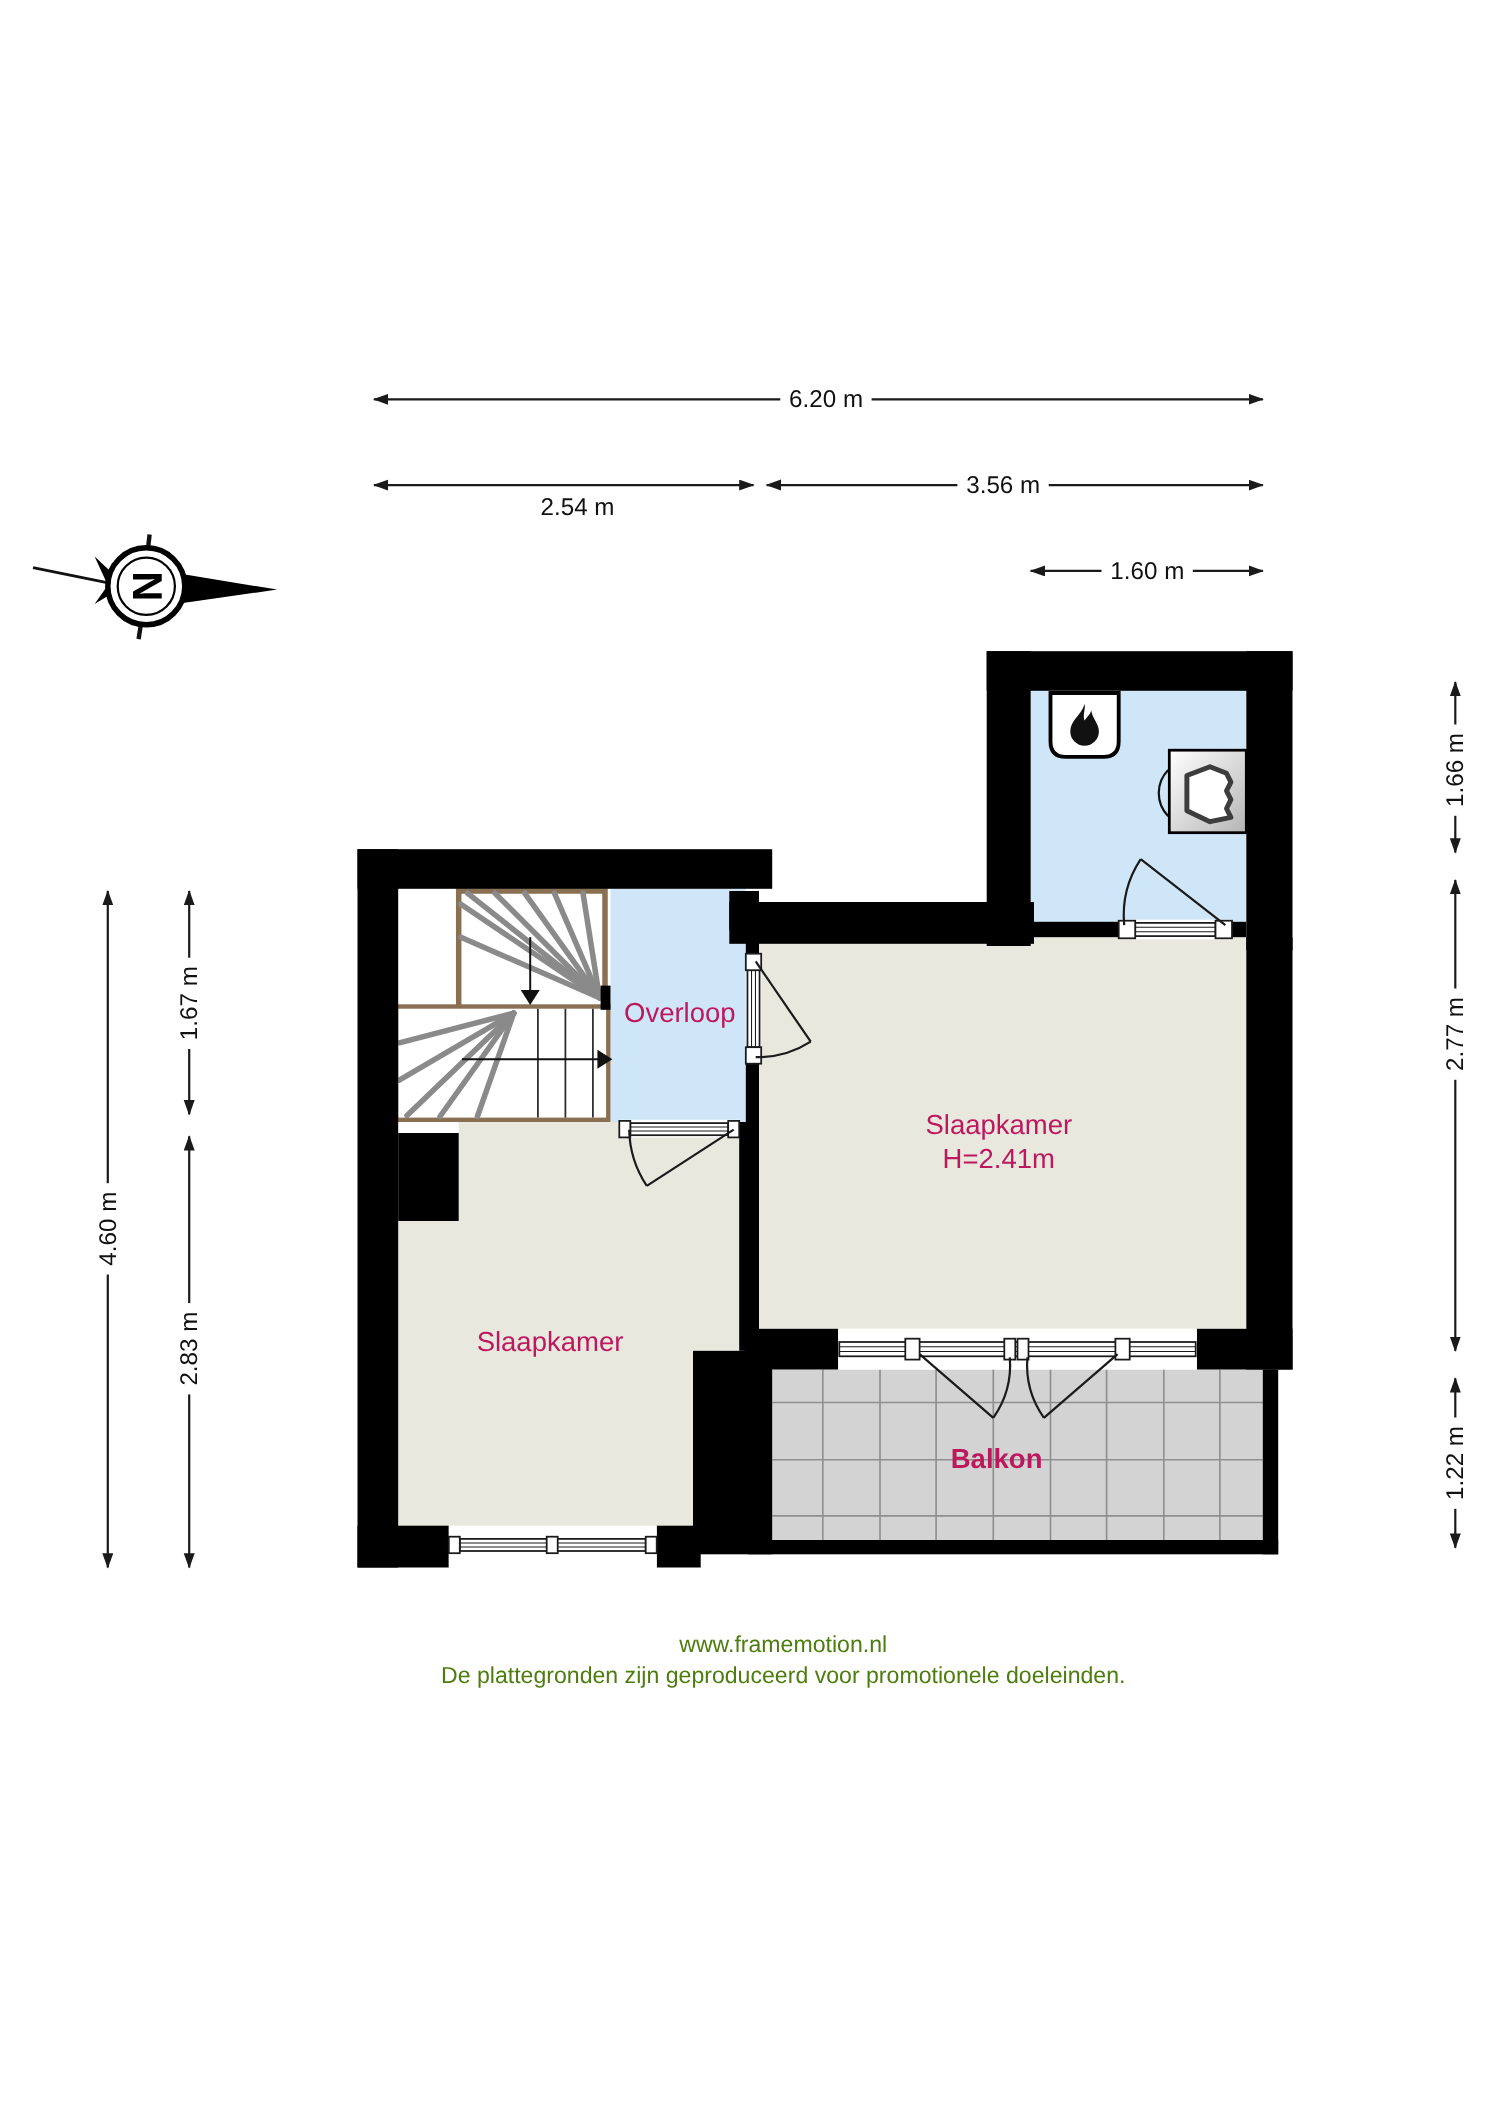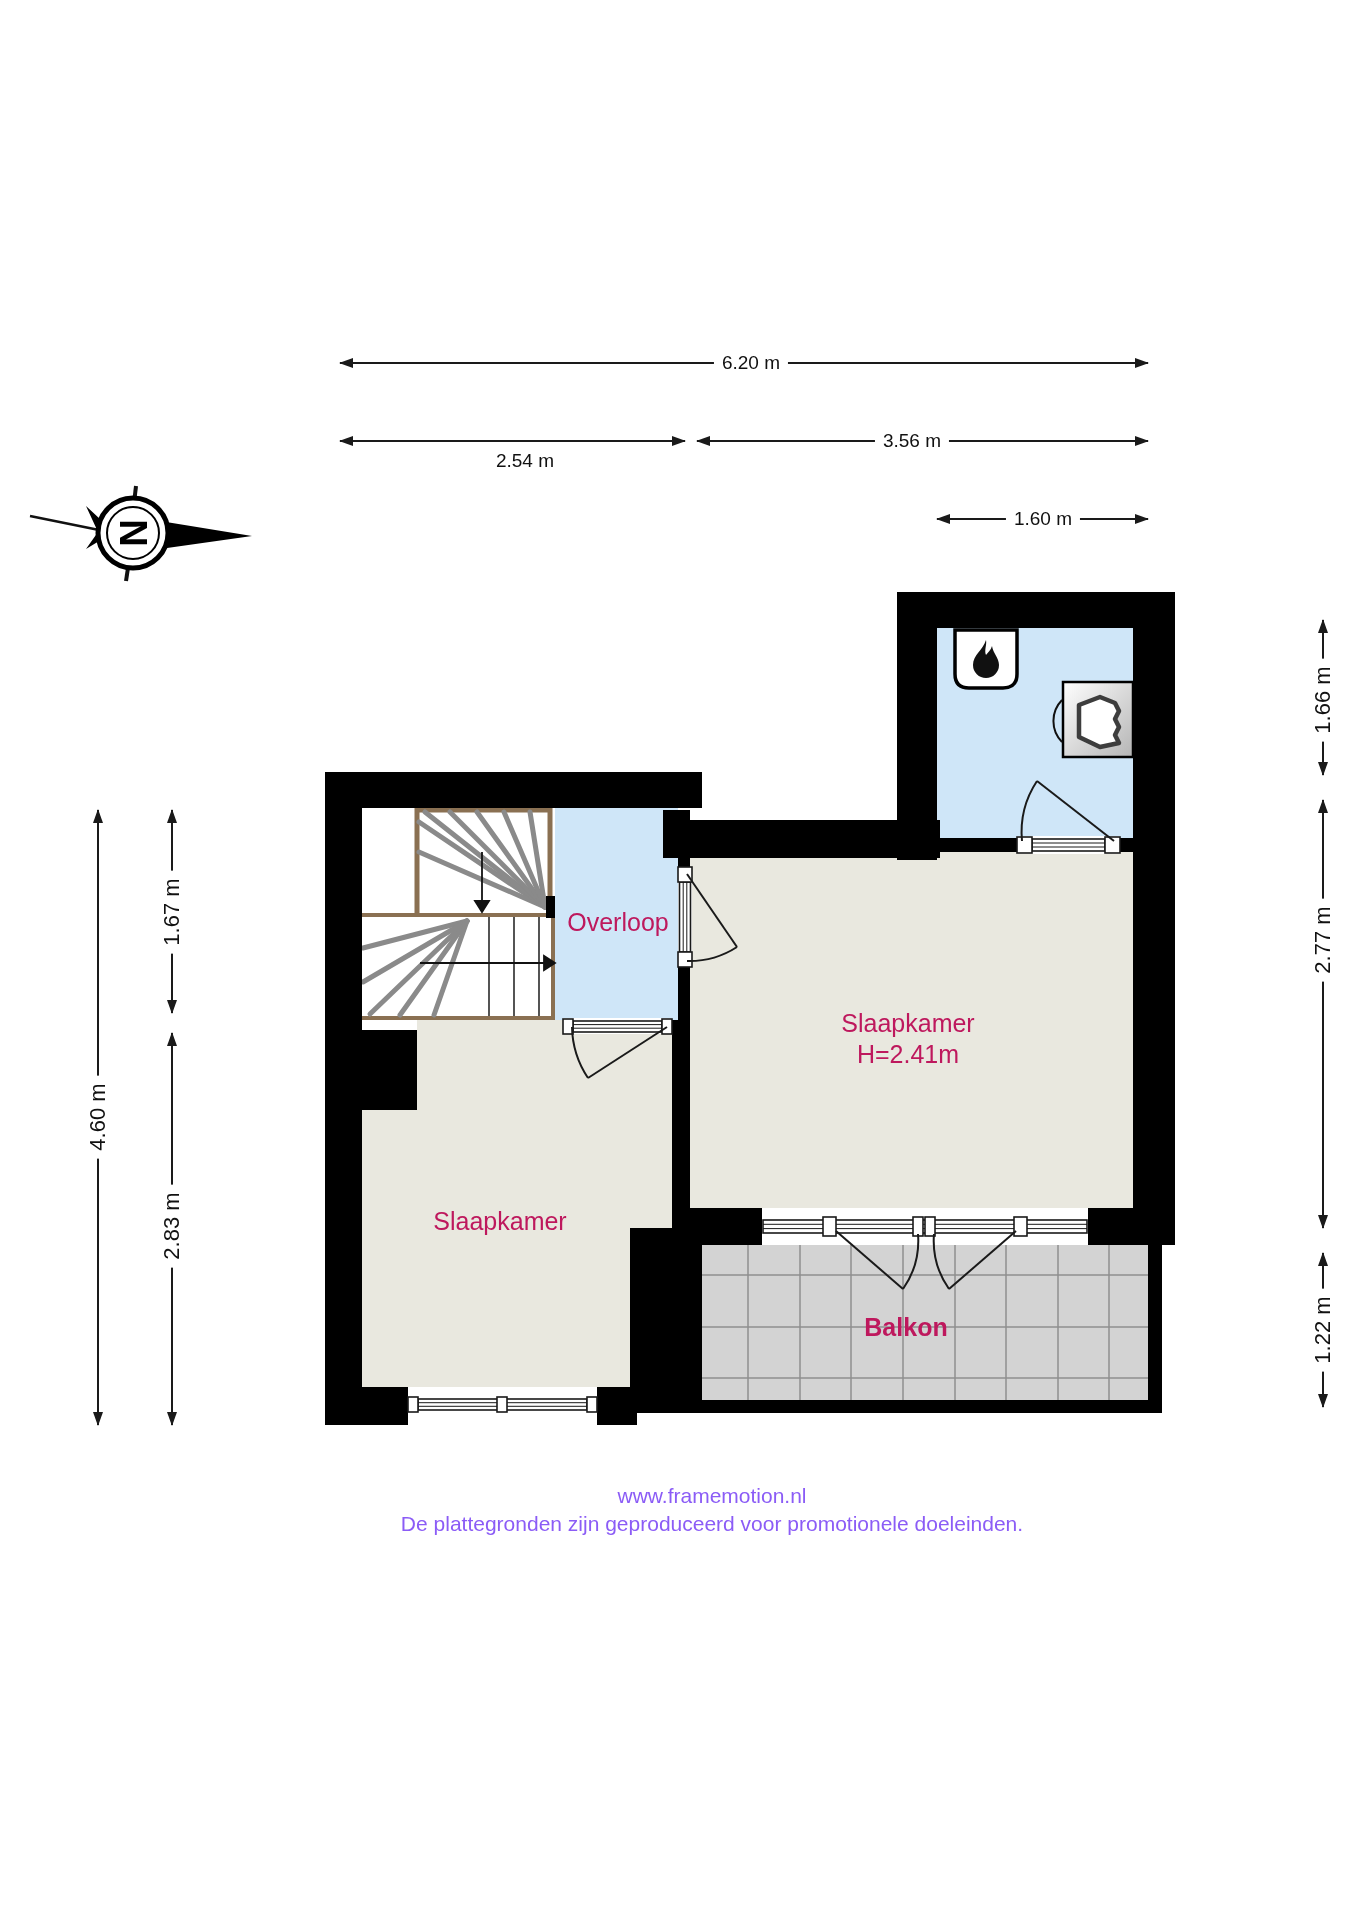--- a/index.html
+++ b/index.html
@@ -1,24 +1,24 @@
 <!DOCTYPE html>
 <html><head>
 <meta charset="utf-8">
 <style>
   html,body{margin:0;padding:0;background:#ffffff;}
   body{font-family:"Liberation Sans", sans-serif;}
   #plan{position:relative;width:1358px;height:1920px;background:#fff;overflow:hidden;}
   #plan svg{position:absolute;left:0;top:0;}
   .lbl{position:absolute;transform:translate(-50%,-50%);white-space:nowrap;color:#111;}
-  .dim{font-size:19px;background:#fff;padding:0 8px;}
+  .dim{font-size:22px;background:#fff;padding:0 8px;}
   .dimv{font-size:22px;background:#fff;padding:2px 8px;transform:translate(-50%,-50%) rotate(-90deg);}
   .room{font-size:25px;color:#be185d;}
   .footer{position:absolute;left:712px;top:1482px;transform:translateX(-50%);
-          text-align:center;font-size:21px;line-height:28px;color:#8b5cf6;}
+          text-align:center;font-size:21px;line-height:28px;color:#4d7c0f;}
 </style>
 </head>
 <body>
 
 <div id="plan">
 
 <svg width="1358" height="1920" viewBox="0 0 1358 1920">
   <defs>
     <marker id="arr" markerUnits="userSpaceOnUse" markerWidth="15" markerHeight="11" refX="13" refY="5" orient="auto-start-reverse">
       <path d="M0,0 L14,5 L0,10 Z" fill="#1a1a1a"></path>

